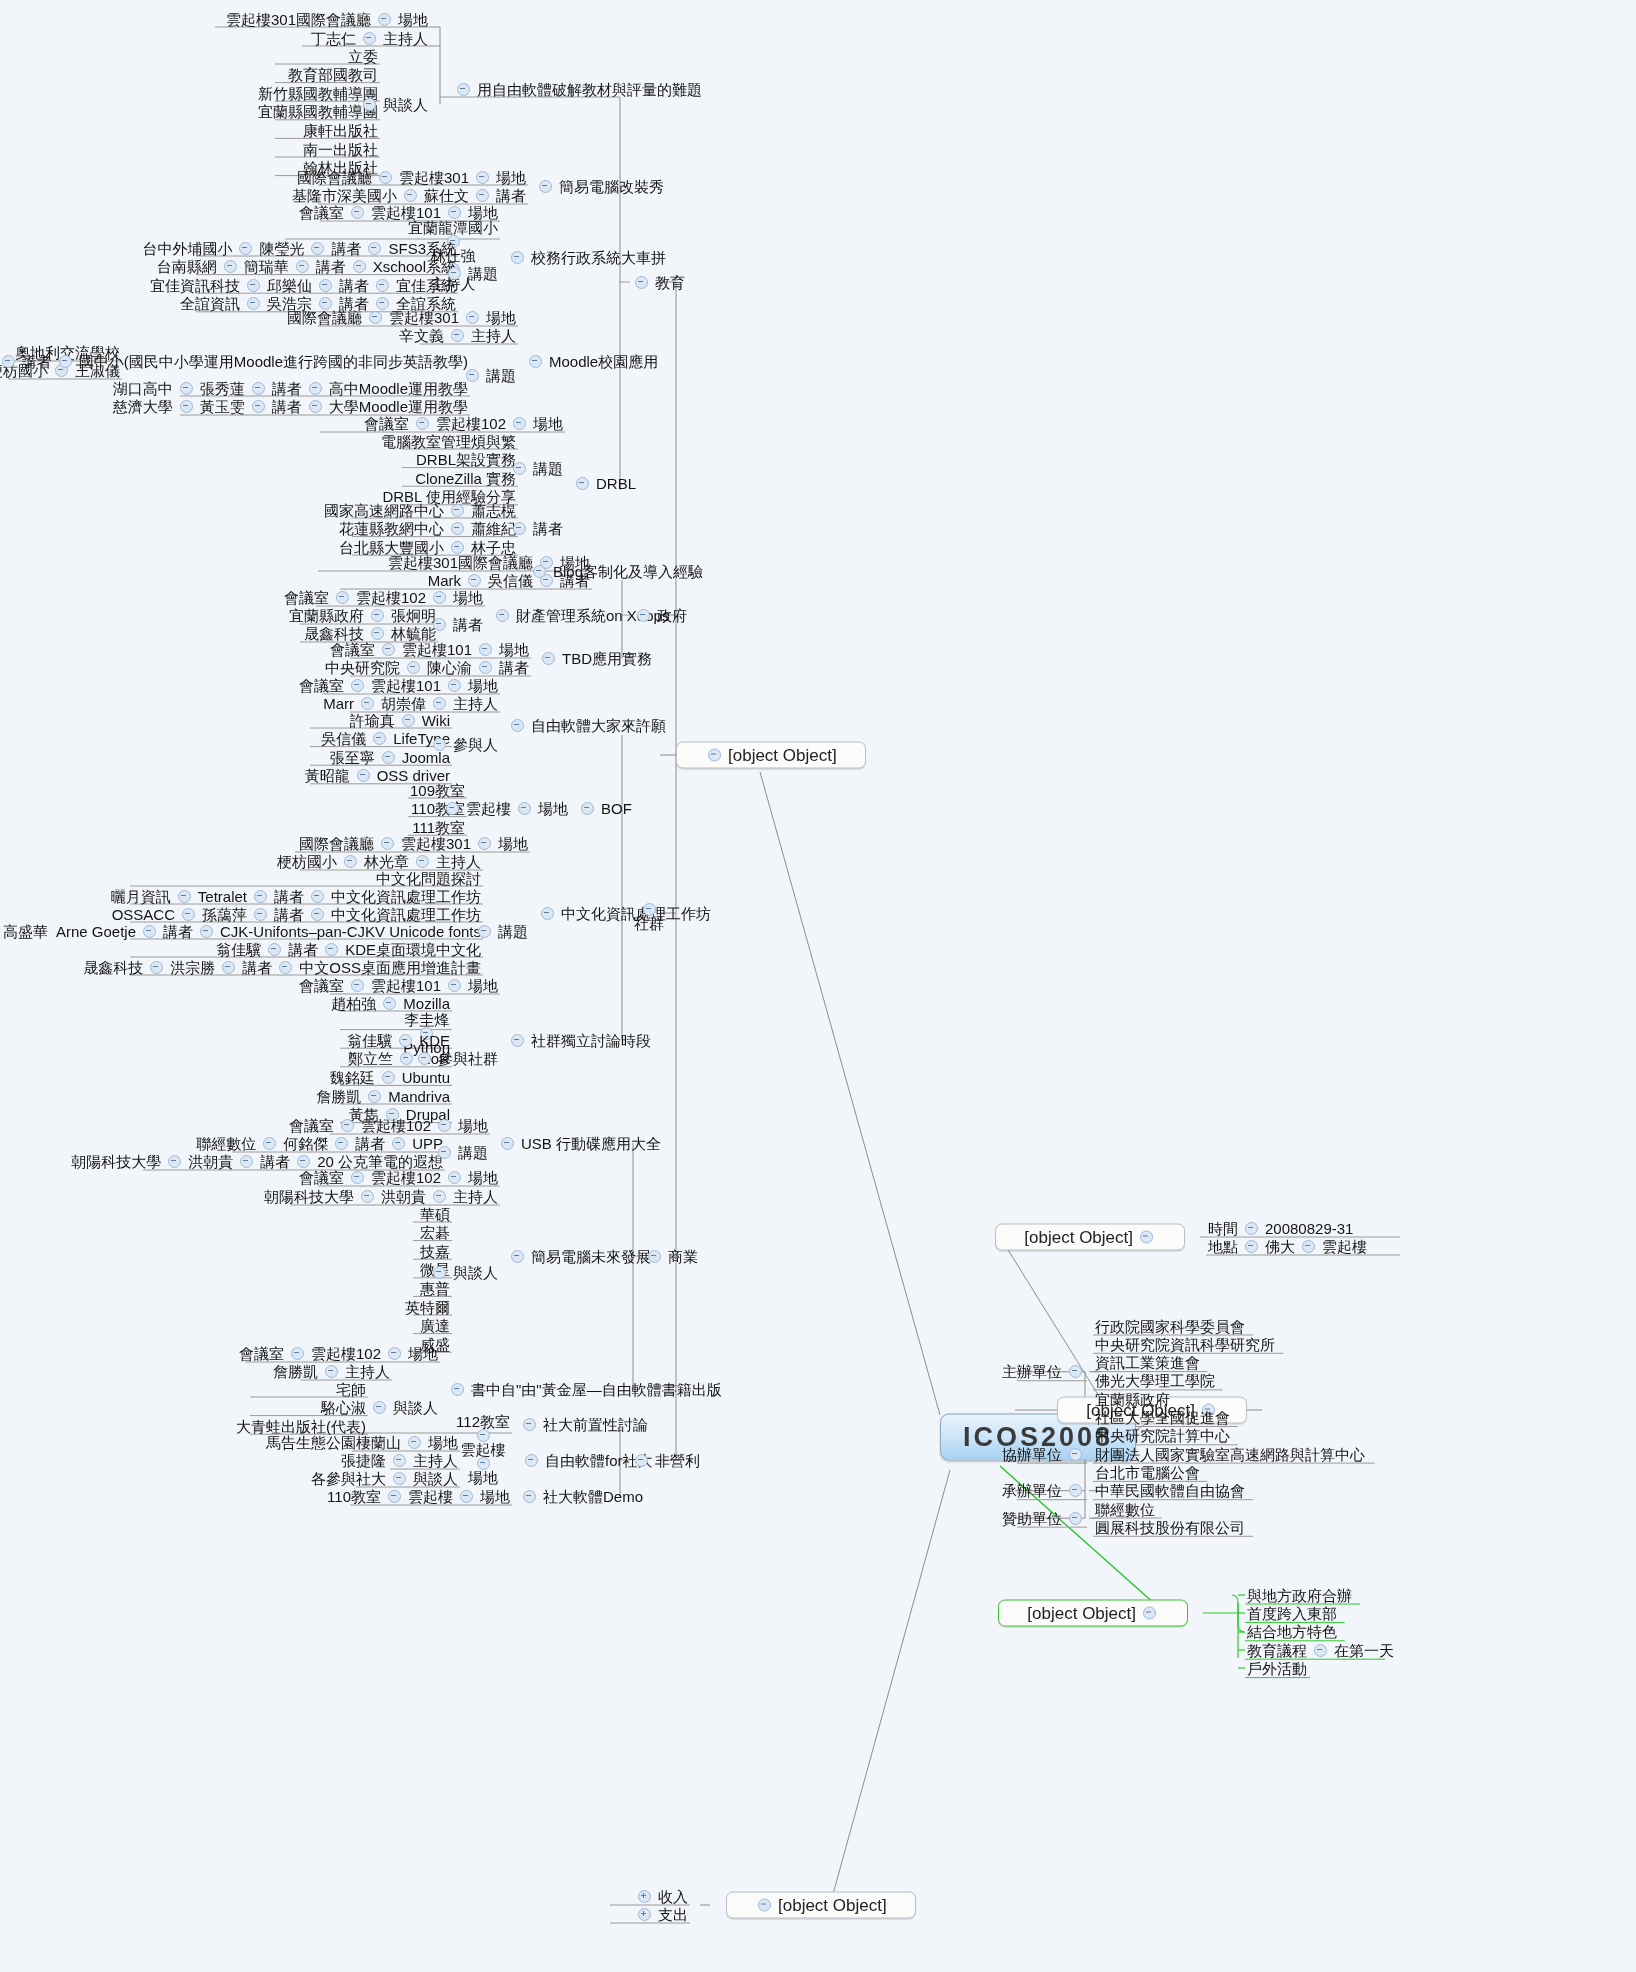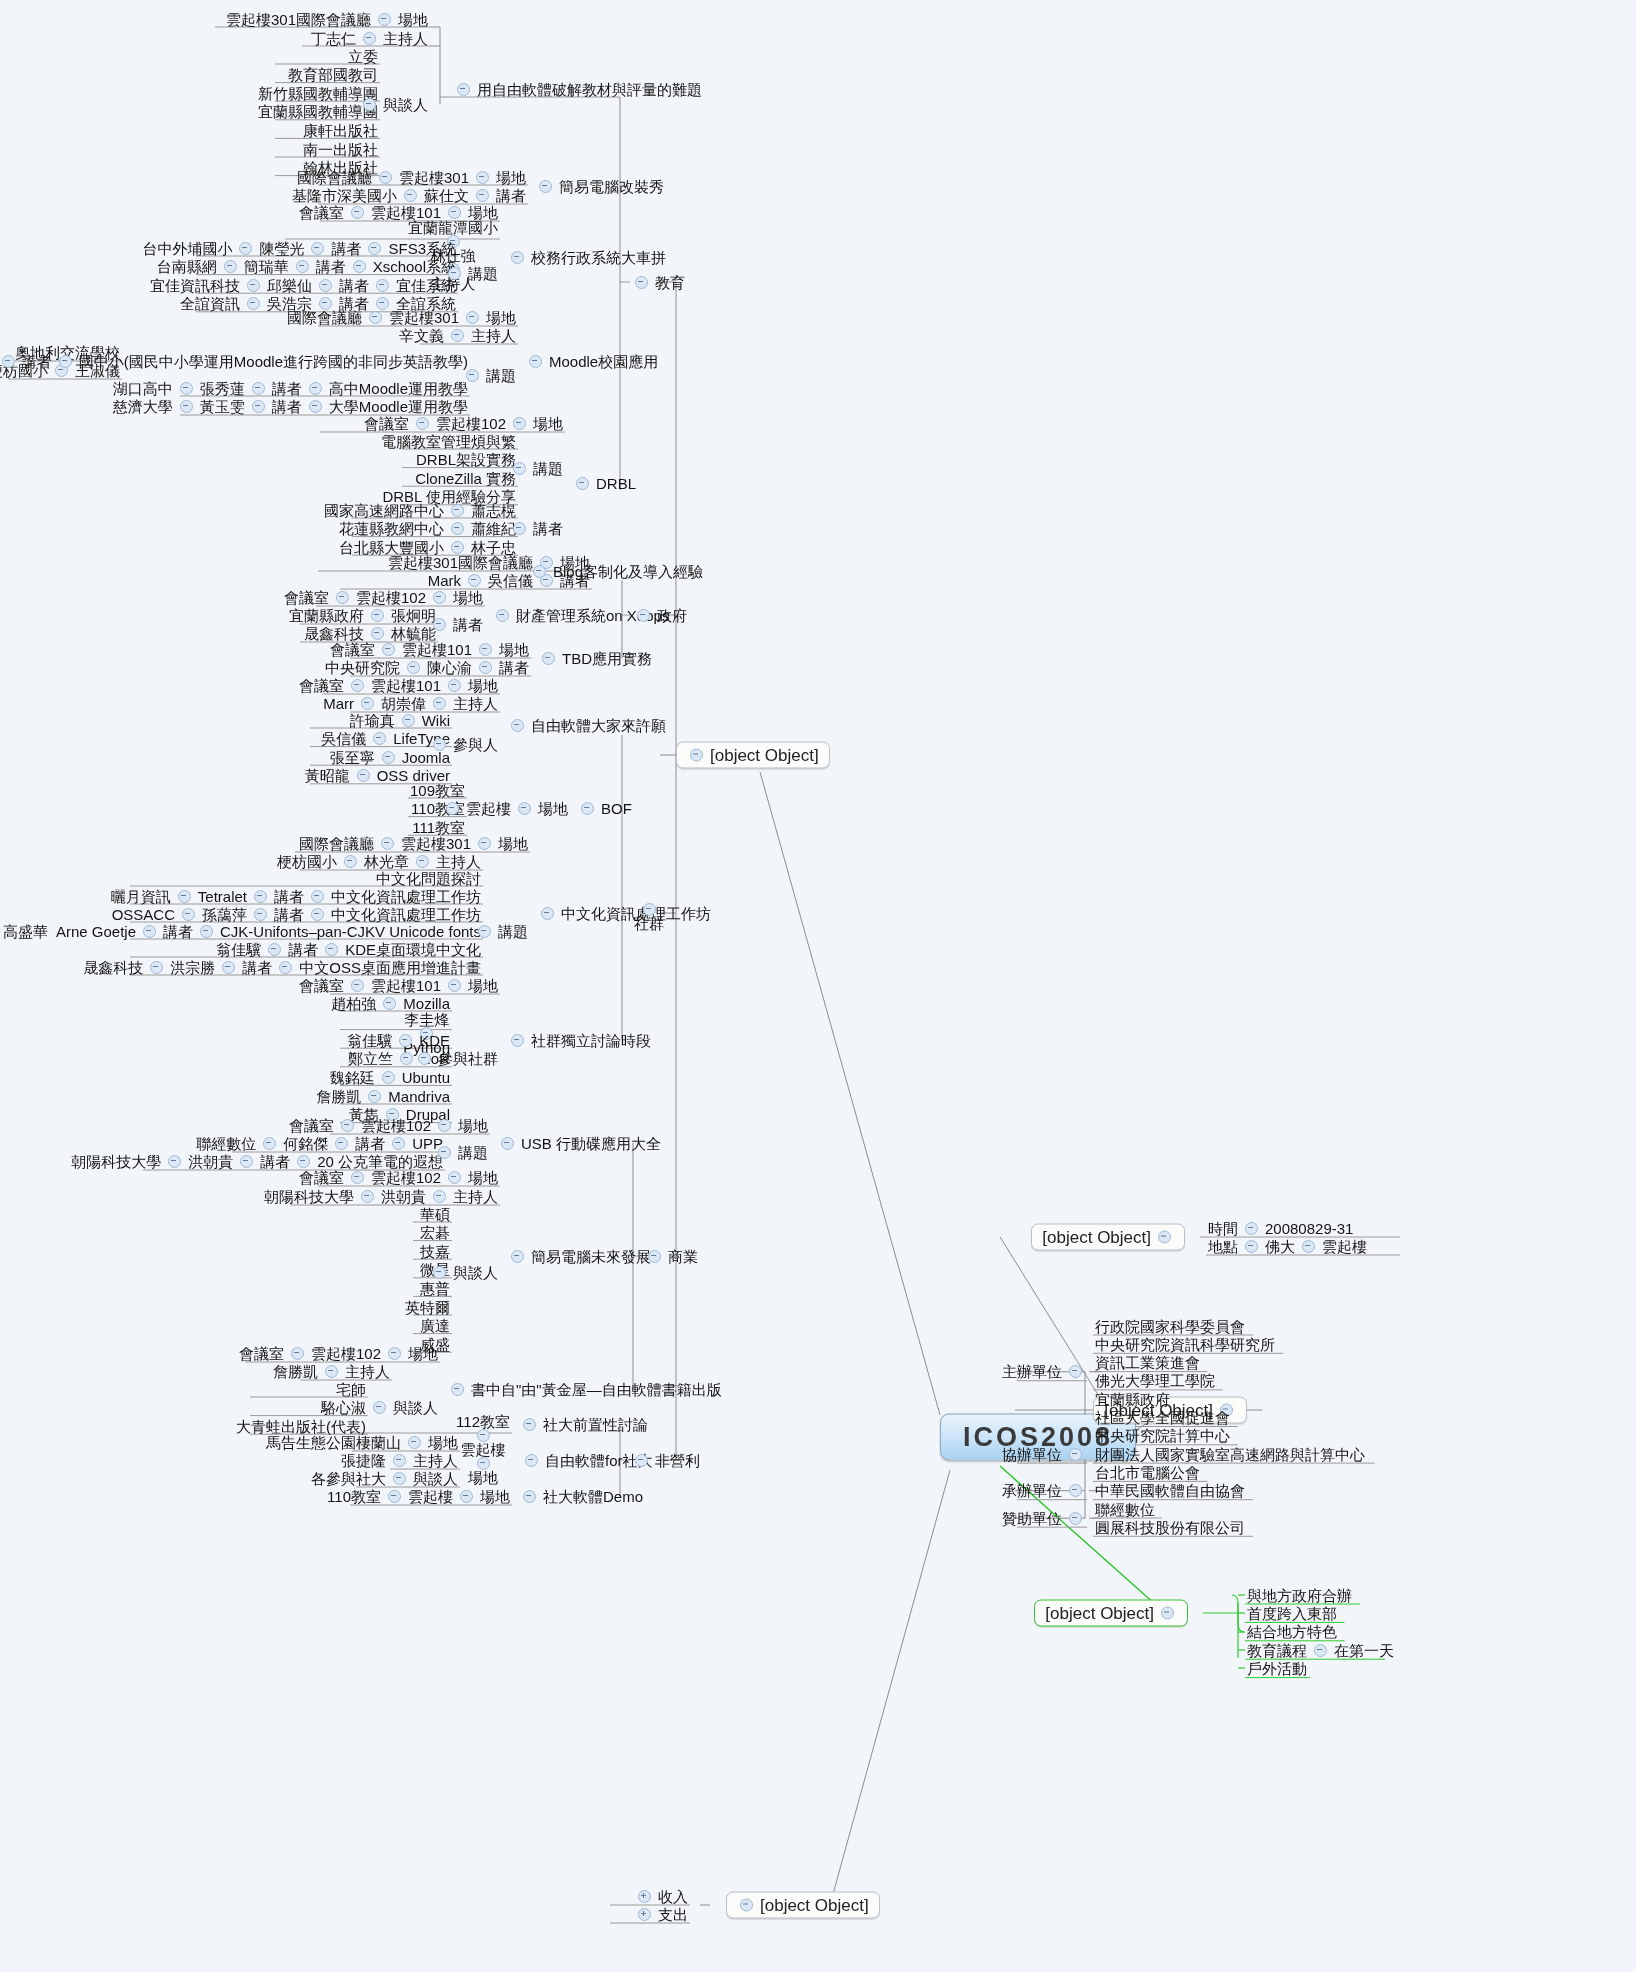--- a/index.html
+++ b/index.html
@@ -39,21 +39,21 @@
     background:linear-gradient(to bottom,#e8f3fc 0%,#cfe6f9 45%,#a8d2f2 100%);
     font-size:27px;
     font-weight:bold;
     letter-spacing:3px;
     color:#3a3a3a;
     box-shadow:0 1px 2px rgba(0,0,0,.22);
   }
   
   .node.lvl1{
     height:auto;
-    padding:4px 8px;
+    padding:4px 26px;
     border:1px solid #b9bfc6;
     border-radius:7px;
     background:#fbfbf9;
     font-size:17px;
     color:#222;
     box-shadow:0 1px 1px rgba(0,0,0,.10);
   }
   .node.lvl1.green{border-color:#37c437;}
 
   

